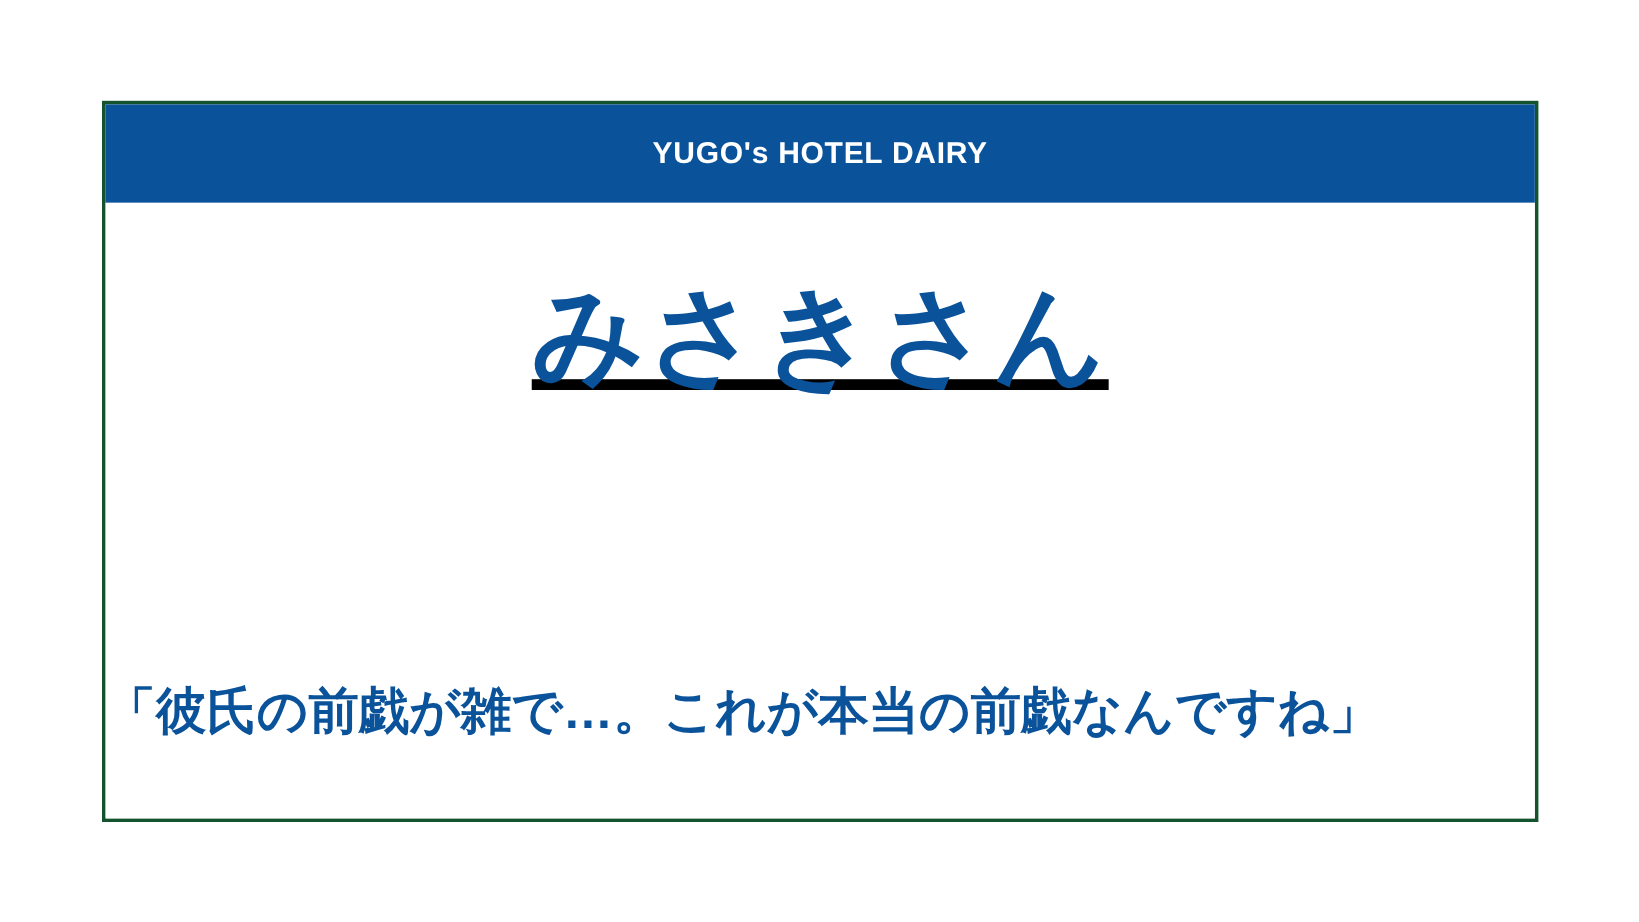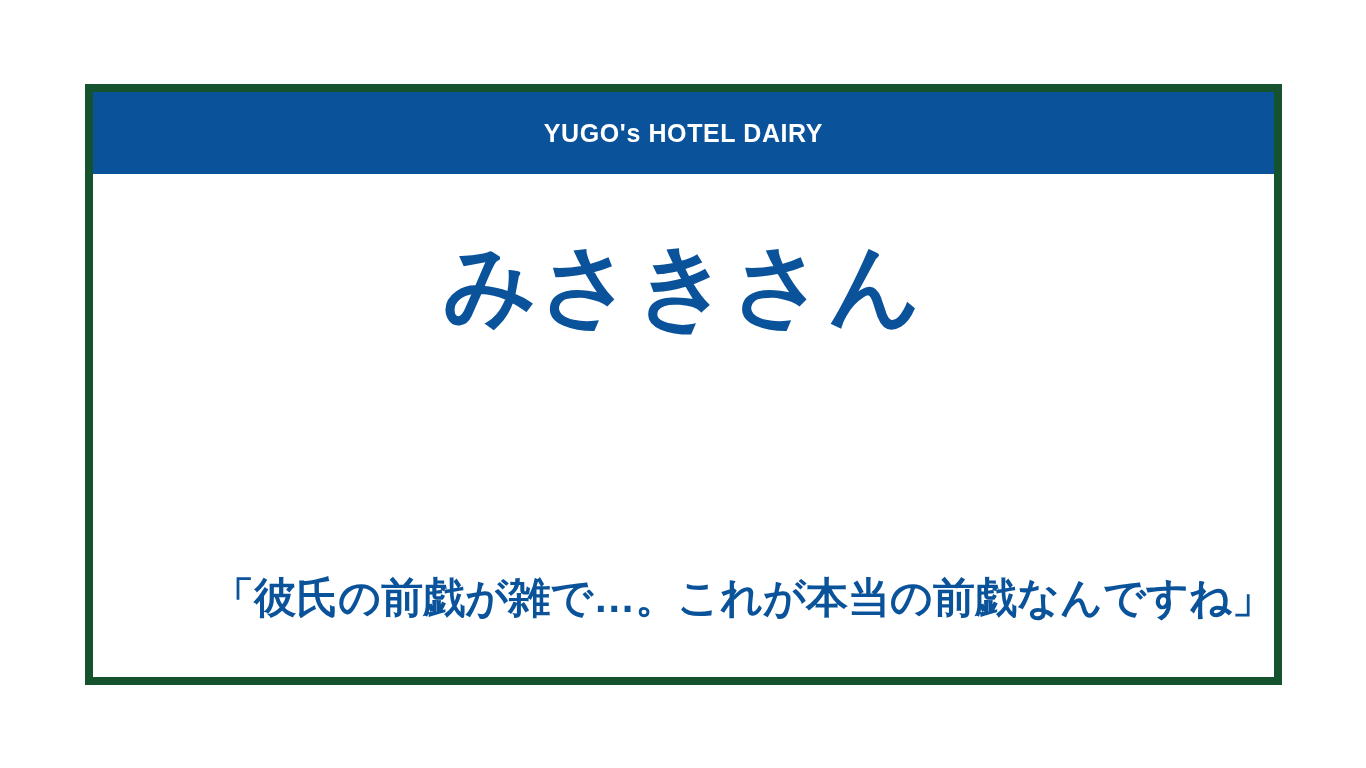--- a/index.html
+++ b/index.html
@@ -22,21 +22,21 @@
   }
 
   
   .card {
     position: absolute;
     left: 85px;
     top: 84px;
     width: 1197px;
     height: 601px;
     box-sizing: border-box;
-    border: 8px solid #14532d;
+    border: 3px solid #14532d;
     background: #ffffff;
     display: flex;
     flex-direction: column;
   }
 
   
   .card-header {
     flex: 0 0 auto;
     height: 82px;
     background: #0a539b;
@@ -60,20 +60,21 @@
     flex: 1 1 auto;
     background: #ffffff;
   }
 
   .profile-block {
     position: absolute;
     left: 0;
     right: 0;
     top: 62px;
     text-align: center;
+    text-decoration: underline;
   }
 
   .profile-name {
     color: #0a539b;
     font-size: 92px;
     font-weight: bold;
     line-height: 1.08;
     letter-spacing: 2px;
     white-space: nowrap;
   }
@@ -86,21 +87,21 @@
     letter-spacing: 1px;
     white-space: nowrap;
     margin-top: 14px;
   }
 
   .profile-quote {
     position: absolute;
     left: 0;
     right: 0;
     top: 400px;
-    text-align: right;
+    text-align: left;
     color: #0a539b;
     font-size: 42px;
     font-weight: bold;
     line-height: 1.15;
     letter-spacing: 0px;
     white-space: nowrap;
   }
 </style>
 </head>
 <body>

